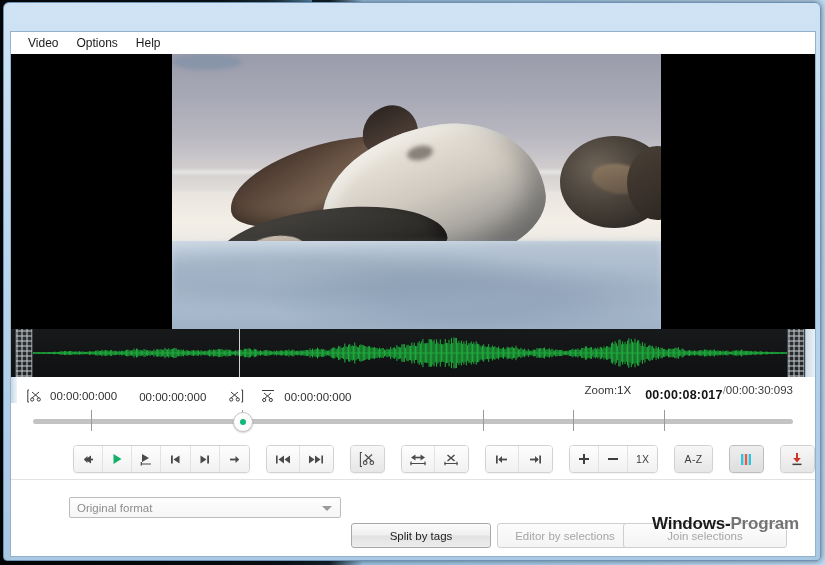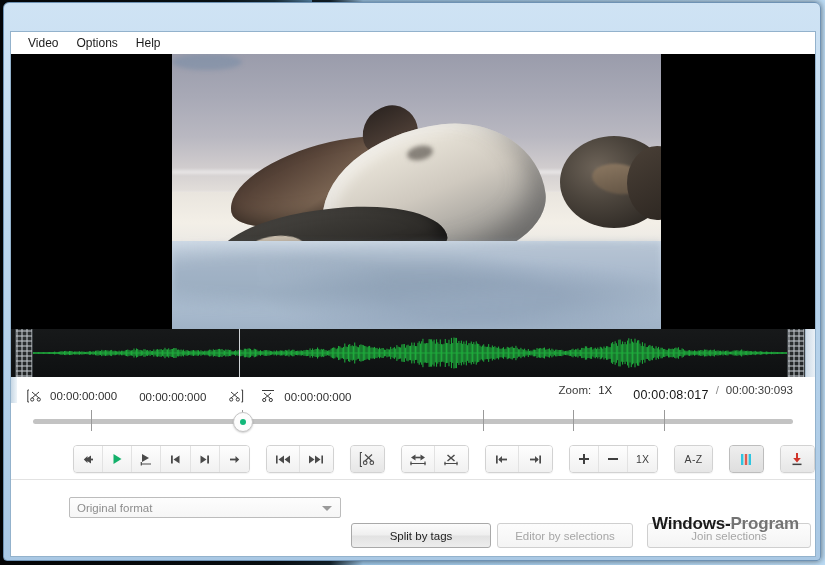--- a/index.html
+++ b/index.html
@@ -252,25 +252,25 @@
   #tcrow {
     position:relative; height: 26px; background:#fff;
     display:flex; align-items:flex-end; padding-left: 16px;
     font-size: 11.5px; color:#2b2b2b;
   }
   .tc { font-family:"Liberation Sans",sans-serif; font-size: 11.5px; color:#303030; }
   .tc-group { display:flex; align-items:center; gap:7px; }
   .mark-icon { display:inline-flex; align-items:center; }
   .tc-right {
     position:absolute; right: 22px; top:0; height: 100%;
-    display:flex; align-items:center; gap:7px;
+    display:flex; align-items:center; 
   }
   .zoom-label { font-size: 11.5px; color:#3a3a3a; }
   .zoom-val { font-size: 11.5px; color:#2a2a2a; }
-  .cur-time { font-size: 12.5px; font-weight: normal; color:#141414; letter-spacing:.2px;margin-top:9px;}
+  .cur-time { font-size: 12.5px; font-weight: bold; color:#141414; letter-spacing:.2px;margin-top:9px;}
   .slash { color:#8a8a8a; }
   .tot-time { font-size: 11.5px; color:#3a3a3a; }
   .left-rail {
     position:absolute; left:0; top:0; bottom:0; width: 6px;
     background: linear-gradient(90deg,#c7d7e4,#eef4f9);
   }
 
   
   #seekwrap { position:relative; height: 36px; background:#fff; }
   #seek-track {
@@ -346,21 +346,21 @@
   .action-btn.primary {
     left: 340px; width: 140px;
     background: linear-gradient(180deg,#fbfbfb 0%,#efefef 48%,#e2e2e2 52%,#ededed 100%);
     color: #232323; border-color:#a9a9a9;
   }
   .action-btn.dim {
     background: linear-gradient(180deg,#fcfcfc,#f4f4f4);
     color: #a6a6a6; border-color:#cfcfcf;
   }
   #split-sel { left: 486px; width: 136px; }
-  #join-sel  { left: 636px; width: 164px; }
+  #join-sel  { left: 612px; width: 164px; }
 
   #watermark {
     position:absolute; right: 16px; bottom: 8px;
     font-size: 17px; font-weight: bold; letter-spacing: -.2px;
     font-family:"Liberation Sans",sans-serif;
     text-shadow: 0 1px 0 rgba(255,255,255,.9);
   }
   #watermark .w1 { color:#1b1b1b; }
   #watermark .w2 { color:#737373; }
 

